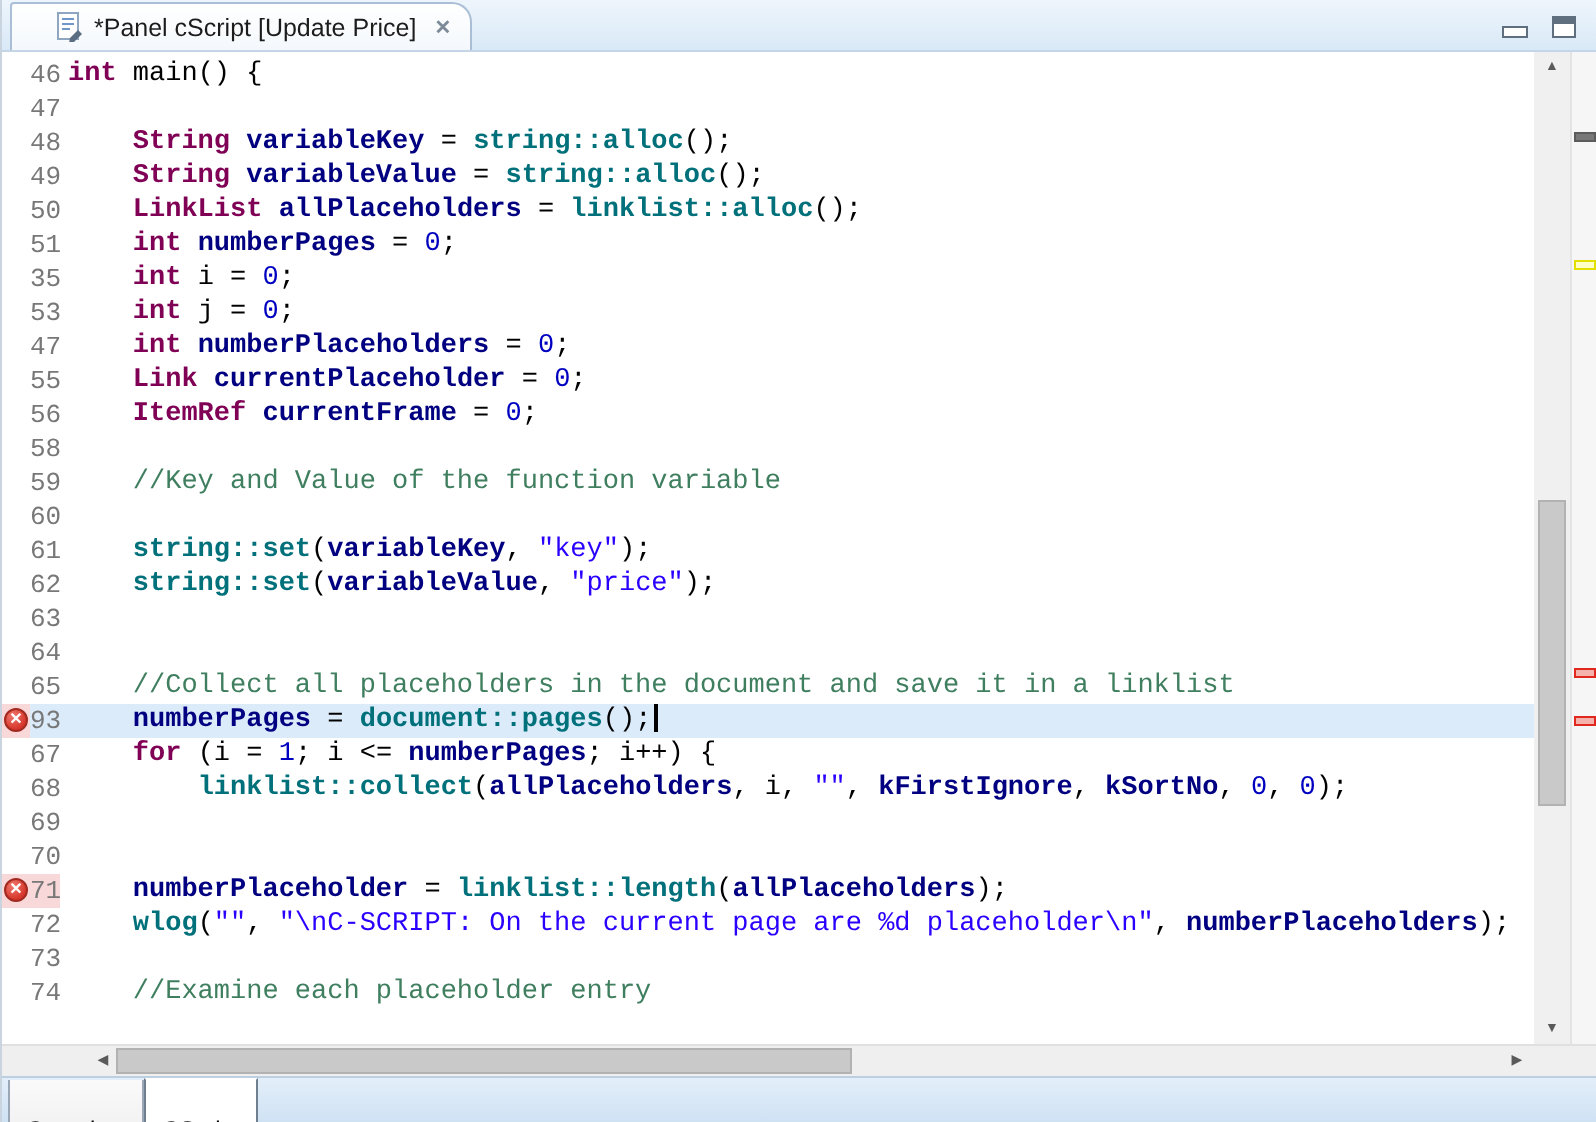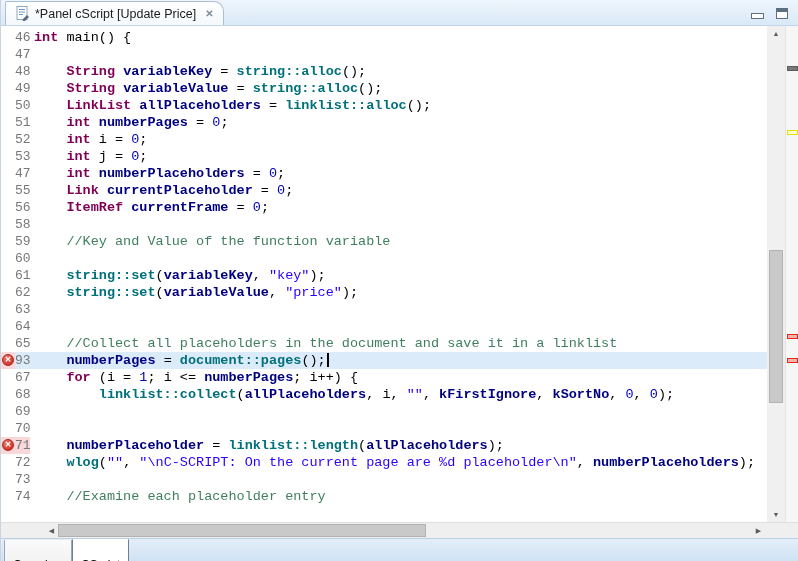--- a/index.html
+++ b/index.html
@@ -5,21 +5,21 @@
   html,body{margin:0;padding:0;background:#e8e8e8;}
   .app{position:relative;width:798px;height:561px;overflow:hidden;background:#fff;
        font-family:"Liberation Sans",sans-serif;border-left:1px solid #c9d4df;box-sizing:border-box;}
 
   
   .tabbar{position:absolute;left:0;top:0;width:100%;height:25px;
           background:linear-gradient(#eef5fc,#d9e9f7);border-bottom:1px solid #c3d5e7;}
   .etab{position:absolute;left:4px;top:1px;height:24px;box-sizing:border-box;
         background:linear-gradient(#ffffff,#f4f8fc);
         border:1px solid #aabfd6;border-bottom:none;border-radius:2px 10px 0 0;
-        display:flex;align-items:center;padding:0 9px 0 10px;gap:5px;font-size:12.5px;color:#1c1c1c;}
+        display:flex;align-items:center;padding:0 9px 0 22px;gap:5px;font-size:12.5px;color:#1c1c1c;}
   .etab .ticon{width:14px;height:15px;display:inline-block;}
   .etab .close{font-size:10px;color:#7d8b99;margin-left:4px;font-weight:bold;cursor:default;}
   .viewbtns{position:absolute;right:10px;top:7px;display:flex;gap:12px;align-items:center;}
   .minbtn{width:11px;height:4px;border:1px solid #5f6f7f;background:#fdfdfd;margin-top:6px;}
   .maxbtn{width:12px;height:11px;border:1px solid #5f6f7f;background:#fff;box-sizing:border-box;border-top:4px solid #5f6f7f;}
 
   
   .editor{position:absolute;left:0;top:26px;width:766px;height:541px;background:#fff;overflow:hidden;}
   .rows{position:absolute;left:0;top:3px;width:100%;}
   .row{display:flex;height:17px;line-height:17px;white-space:pre;
@@ -93,21 +93,21 @@
   </div>
 
   <div class="editor">
     <div class="rows">
         <div class="row"><div class="ann"></div><div class="num">46</div><div class="code"><span class="tk-kw">int</span><span class="tk-pl"> main() {</span></div></div>
         <div class="row"><div class="ann"></div><div class="num">47</div><div class="code"></div></div>
         <div class="row"><div class="ann"></div><div class="num">48</div><div class="code"><span class="tk-pl">    </span><span class="tk-kw">String</span><span class="tk-pl"> </span><span class="tk-var">variableKey</span><span class="tk-pl"> = </span><span class="tk-fn">string::alloc</span><span class="tk-pl">();</span></div></div>
         <div class="row"><div class="ann"></div><div class="num">49</div><div class="code"><span class="tk-pl">    </span><span class="tk-kw">String</span><span class="tk-pl"> </span><span class="tk-var">variableValue</span><span class="tk-pl"> = </span><span class="tk-fn">string::alloc</span><span class="tk-pl">();</span></div></div>
         <div class="row"><div class="ann"></div><div class="num">50</div><div class="code"><span class="tk-pl">    </span><span class="tk-kw">LinkList</span><span class="tk-pl"> </span><span class="tk-var">allPlaceholders</span><span class="tk-pl"> = </span><span class="tk-fn">linklist::alloc</span><span class="tk-pl">();</span></div></div>
         <div class="row"><div class="ann"></div><div class="num">51</div><div class="code"><span class="tk-pl">    </span><span class="tk-kw">int</span><span class="tk-pl"> </span><span class="tk-var">numberPages</span><span class="tk-pl"> = </span><span class="tk-num">0</span><span class="tk-pl">;</span></div></div>
-        <div class="row"><div class="ann"></div><div class="num">52</div><div class="code"><span class="tk-pl">    </span><span class="tk-kw">int</span><span class="tk-pl"> i = </span><span class="tk-num">0</span><span class="tk-pl">;</span></div></div>
+        <div class="row"><div class="ann"></div><div class="num">35</div><div class="code"><span class="tk-pl">    </span><span class="tk-kw">int</span><span class="tk-pl"> i = </span><span class="tk-num">0</span><span class="tk-pl">;</span></div></div>
         <div class="row"><div class="ann"></div><div class="num">53</div><div class="code"><span class="tk-pl">    </span><span class="tk-kw">int</span><span class="tk-pl"> j = </span><span class="tk-num">0</span><span class="tk-pl">;</span></div></div>
         <div class="row"><div class="ann"></div><div class="num">47</div><div class="code"><span class="tk-pl">    </span><span class="tk-kw">int</span><span class="tk-pl"> </span><span class="tk-var">numberPlaceholders</span><span class="tk-pl"> = </span><span class="tk-num">0</span><span class="tk-pl">;</span></div></div>
         <div class="row"><div class="ann"></div><div class="num">55</div><div class="code"><span class="tk-pl">    </span><span class="tk-kw">Link</span><span class="tk-pl"> </span><span class="tk-var">currentPlaceholder</span><span class="tk-pl"> = </span><span class="tk-num">0</span><span class="tk-pl">;</span></div></div>
         <div class="row"><div class="ann"></div><div class="num">56</div><div class="code"><span class="tk-pl">    </span><span class="tk-kw">ItemRef</span><span class="tk-pl"> </span><span class="tk-var">currentFrame</span><span class="tk-pl"> = </span><span class="tk-num">0</span><span class="tk-pl">;</span></div></div>
         <div class="row"><div class="ann"></div><div class="num">58</div><div class="code"></div></div>
         <div class="row"><div class="ann"></div><div class="num">59</div><div class="code"><span class="tk-pl">    </span><span class="tk-com">//Key and Value of the function variable</span></div></div>
         <div class="row"><div class="ann"></div><div class="num">60</div><div class="code"></div></div>
         <div class="row"><div class="ann"></div><div class="num">61</div><div class="code"><span class="tk-pl">    </span><span class="tk-fn">string::set</span><span class="tk-pl">(</span><span class="tk-var">variableKey</span><span class="tk-pl">, </span><span class="tk-str">"key"</span><span class="tk-pl">);</span></div></div>
         <div class="row"><div class="ann"></div><div class="num">62</div><div class="code"><span class="tk-pl">    </span><span class="tk-fn">string::set</span><span class="tk-pl">(</span><span class="tk-var">variableValue</span><span class="tk-pl">, </span><span class="tk-str">"price"</span><span class="tk-pl">);</span></div></div>
         <div class="row"><div class="ann"></div><div class="num">63</div><div class="code"></div></div>

